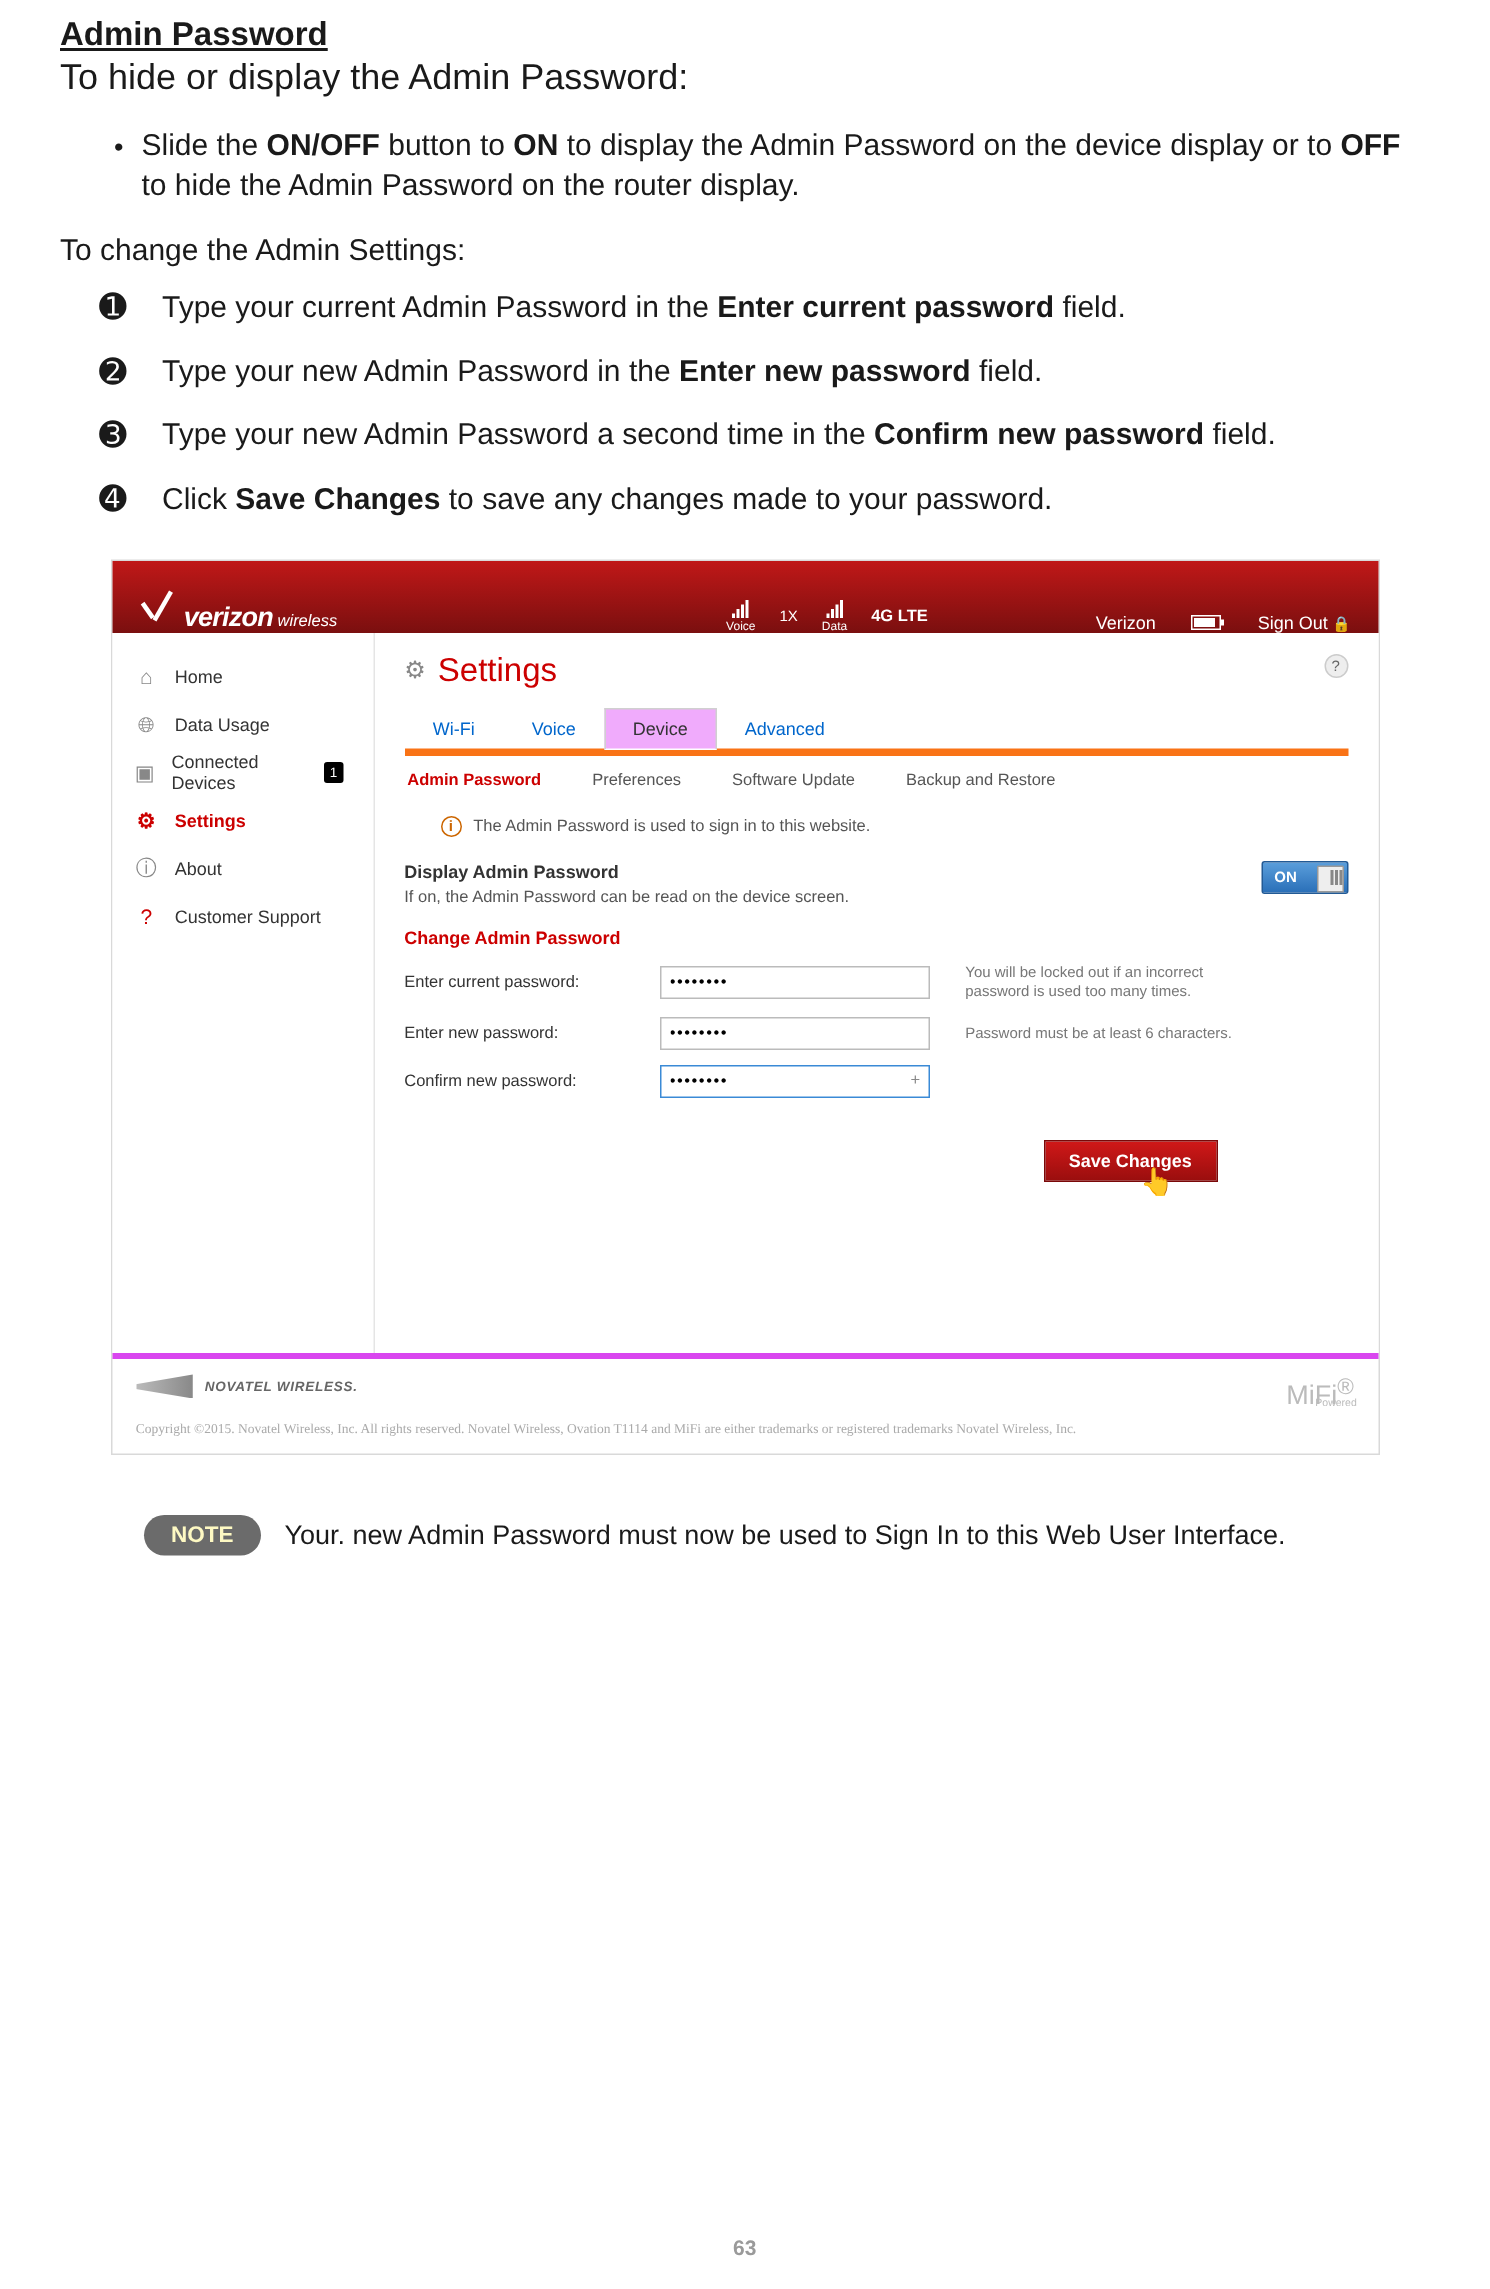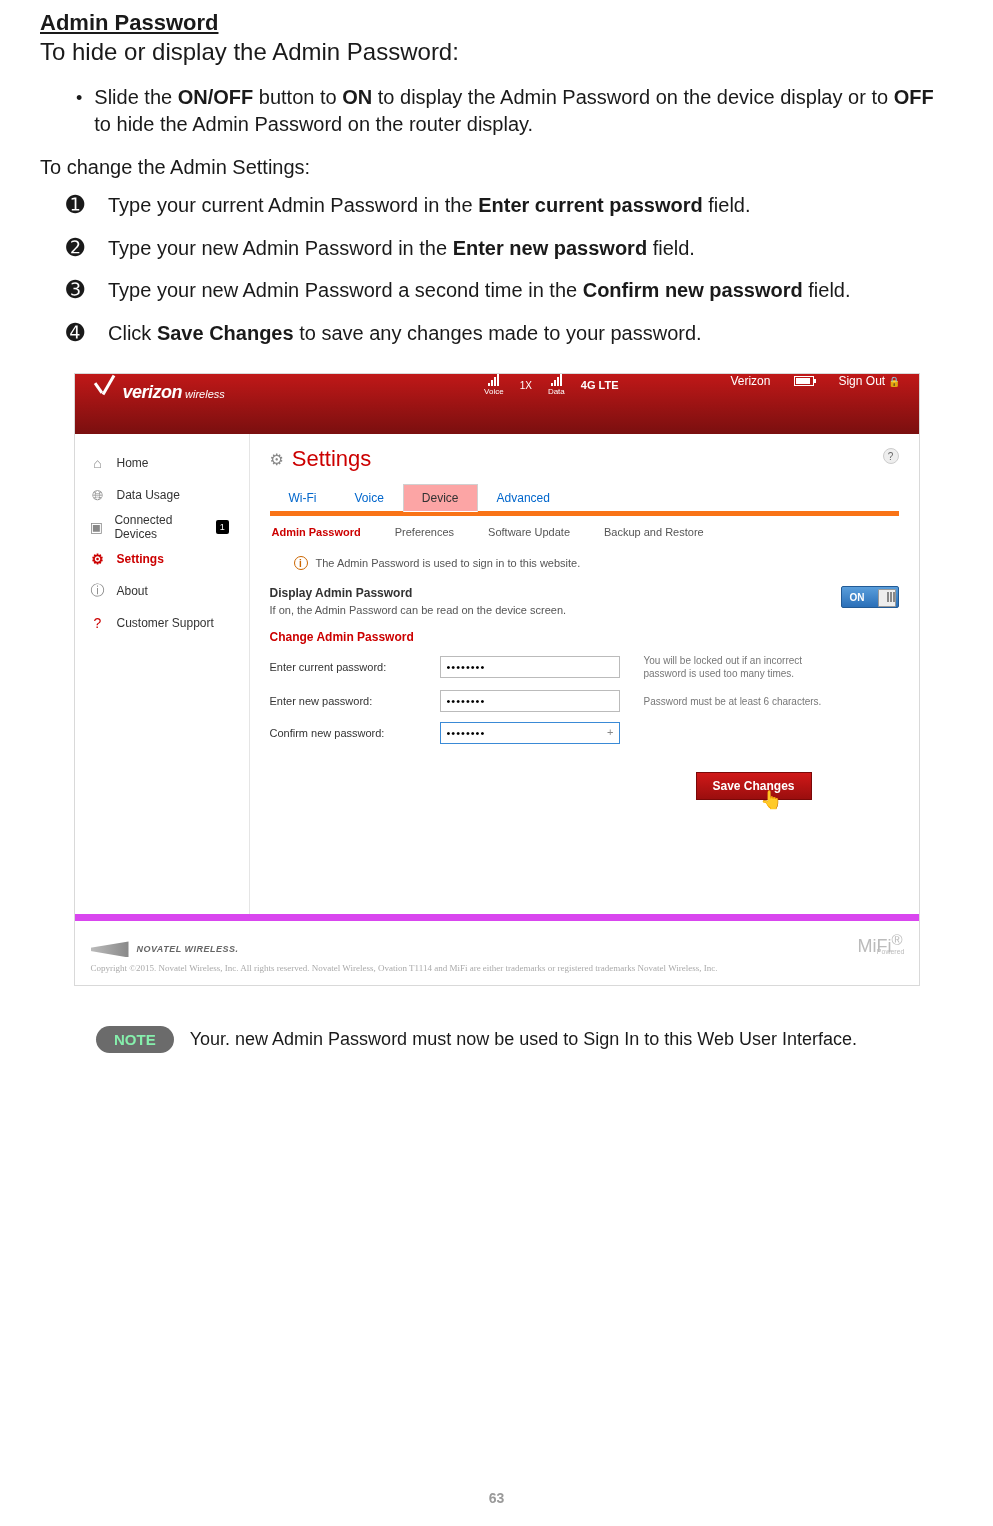--- a/index.html
+++ b/index.html
@@ -8,21 +8,21 @@
     .doc-intro { font-size: 24px; margin-bottom: 18px; }
     .bullet-wrap { padding-left: 36px; margin-bottom: 18px; }
     .bullet-item { display: flex; align-items: flex-start; gap: 12px; font-size: 20px; line-height: 1.35; }
     .bullet-dot { font-size: 18px; line-height: 1.6; }
     .doc-intro2 { font-size: 20px; margin-bottom: 12px; }
     .steps { padding-left: 26px; }
     .step { display: flex; align-items: flex-start; gap: 18px; font-size: 20px; margin-bottom: 14px; line-height: 1.4; }
     .step-num { font-size: 22px; line-height: 1.3; width: 24px; }
     .b { font-weight: 700; }
     .screenshot { margin: 26px auto 0 auto; width: 846px; border: 1px solid #d9d9d9; background: #fff; font-family: Arial, sans-serif; font-size: 12px; color: #333; }
-    .s-header { height: 60px; background: linear-gradient(#c01818, #7a0f0f); display: flex; align-items: flex-start; color: #fff; position: relative; }
+    .s-header { height: 48px; background: linear-gradient(#c01818, #7a0f0f); display: flex; align-items: flex-end; color: #fff; position: relative; }
     .vz-logo { margin-left: 18px; display: flex; align-items: baseline; gap: 2px; }
     .vz-check { width: 28px; height: 24px; position: relative; }
     .vz-check::before, .vz-check::after { content:""; position:absolute; background:#fff; }
     .vz-check::before { width:3px; height:12px; transform:rotate(-35deg); left:4px; top:8px; }
     .vz-check::after { width:3px; height:22px; transform:rotate(30deg); left:14px; top:0; }
     .vz-text { font-size: 18px; font-weight: 700; font-style: italic; letter-spacing: -0.5px; }
     .vz-sub { font-size: 11px; font-weight: 400; font-style: italic; margin-left: 1px; }
     .hdr-icons { position: absolute; right: 300px; display: flex; align-items: center; gap: 16px; font-size: 10px; }
     .sig-block { display: flex; flex-direction: column; align-items: center; }
     .sig-bars { display: flex; align-items: flex-end; gap: 1px; height: 12px; }
@@ -43,21 +43,21 @@
     .side-ico { width: 18px; height: 18px; display: flex; align-items: center; justify-content: center; font-size: 14px; color: #888; }
     .side-ico.active { color: #cc0000; }
     .side-badge { width: 14px; height: 14px; background: #000; color: #fff; font-size: 9px; display: flex; align-items: center; justify-content: center; border-radius: 2px; margin-left: auto; margin-right: 10px; }
     .main { flex: 1; border-left: 1px solid #e5e5e5; padding: 12px 20px 20px 20px; position: relative; }
     .pg-title-row { display: flex; align-items: center; gap: 8px; margin-bottom: 12px; }
     .gear-i { color: #888; font-size: 16px; }
     .pg-title { color: #cc0000; font-size: 22px; font-family: "Segoe UI Light", Arial; font-weight: 400; }
     .help-q { position: absolute; right: 20px; top: 14px; width: 16px; height: 16px; border-radius: 50%; background: #eee; border: 1px solid #ccc; display: flex; align-items: center; justify-content: center; font-size: 10px; color: #666; cursor: pointer; }
     .tabs { display: flex; border-bottom: 5px solid #f97316; margin-bottom: 0; }
     .tab { padding: 6px 18px; font-size: 12px; color: #0066cc; cursor: pointer; border: 1px solid transparent; border-bottom: none; margin-bottom: -1px; }
-    .tab.active { color: #333; background: #fca5a5; border-color: #d0d0d0; border-bottom: 1px solid #fff; position: relative; }
+    .tab.active { color: #333; background: #f0abfc; border-color: #d0d0d0; border-bottom: 1px solid #fff; position: relative; }
     .subtabs { display: flex; gap: 34px; padding: 10px 2px 8px 2px; font-size: 11px; color: #555; }
     .subtab { cursor: pointer; }
     .subtab.active { color: #cc0000; font-weight: 700; }
     .info-line { display: flex; align-items: center; gap: 8px; font-size: 11px; color: #555; margin: 10px 0 16px 24px; }
     .info-i { width: 14px; height: 14px; border-radius: 50%; border: 1px solid #cc6600; color: #cc6600; display: flex; align-items: center; justify-content: center; font-size: 10px; font-weight: 700; }
     .sect-h { font-size: 12px; font-weight: 700; margin-bottom: 4px; }
     .sect-sub { font-size: 11px; color: #555; }
     .disp-row { display: flex; justify-content: space-between; align-items: flex-start; margin-bottom: 14px; }
     .toggle-on { width: 58px; height: 22px; background: linear-gradient(#5a9edb,#2a6fb8); border: 1px solid #225a95; border-radius: 2px; display: flex; align-items: center; color: #fff; font-size: 10px; font-weight: 700; padding-left: 8px; position: relative; cursor: pointer; }
     .toggle-on::after { content:""; position:absolute; right:2px; top:2px; width:16px; height:16px; background:#eee; border:1px solid #999; border-radius:1px; }
@@ -65,29 +65,29 @@
     .chg-h { color: #cc0000; font-weight: 700; font-size: 12px; margin-bottom: 10px; }
     .frm-row { display: flex; align-items: center; margin-bottom: 10px; }
     .frm-lbl { width: 170px; font-size: 11px; color: #333; }
     .frm-inp { width: 180px; height: 22px; border: 1px solid #bbb; padding: 0 6px; font-size: 11px; letter-spacing: 1px; }
     .frm-inp.focus { border: 1px solid #3a8ad6; outline: none; }
     .frm-hint { font-size: 10px; color: #777; margin-left: 24px; width: 190px; line-height: 1.3; }
     .inp-wrap { position: relative; width: 180px; }
     .inp-plus { position: absolute; right: 6px; top: 4px; font-size: 11px; color: #888; }
     .save-btn { margin-top: 18px; margin-left: 426px; padding: 6px 16px; background: linear-gradient(#d01818,#9a0e0e); color: #fff; border: 1px solid #7a0808; font-size: 12px; font-weight: 700; cursor: pointer; position: relative; }
     .cursor-hand { position: absolute; bottom: -12px; right: 28px; font-size: 18px; }
-    .s-footer { border-top: 7px solid #d946ef; padding: 10px 16px 14px 16px; display: flex; justify-content: space-between; align-items: flex-end; }
+    .s-footer { border-top: 4px solid #d946ef; padding: 10px 16px 14px 16px; display: flex; justify-content: space-between; align-items: flex-start; }
     .nw-logo { display: flex; align-items: center; gap: 8px; }
     .nw-wing { width: 38px; height: 16px; background: linear-gradient(90deg,#bbb,#888); clip-path: polygon(0 40%, 100% 0, 100% 100%, 0 60%); }
     .nw-txt { font-size: 9px; font-weight: 700; font-style: italic; color: #666; letter-spacing: 0.5px; }
     .mifi { font-size: 18px; color: #bbb; font-family: Arial; position: relative; }
     .mifi-sub { font-size: 7px; position: absolute; bottom: 2px; right: -2px; color: #bbb; }
     .s-copy { font-size: 9px; color: #aaa; padding: 0 16px 12px 16px; margin-top:-8px;font-family:Liberation Serif, serif; }
     .note-row { display: flex; align-items: center; gap: 16px; margin-top: 40px; padding-left: 56px; }
-    .note-pill { background: #6b6b6b; color: #86efac; font-weight: 700; font-size: 15px; padding: 5px 18px; border-radius: 14px; }
+    .note-pill { background: #6b6b6b; color: #fef9c3; font-weight: 700; font-size: 15px; padding: 5px 18px; border-radius: 14px; }
     .note-txt { font-size: 18px; }
     .pagenum { position: absolute; bottom: 20px; left: 0; right: 0; text-align: center; color: #9a9a9a; font-weight: 700; font-size: 14px; }
   </style>
 </head>
 <body>
 
 <div class="doc-title">Admin Password</div>
 <div class="doc-intro">To hide or display the Admin Password:</div>
 
 <div class="bullet-wrap">

